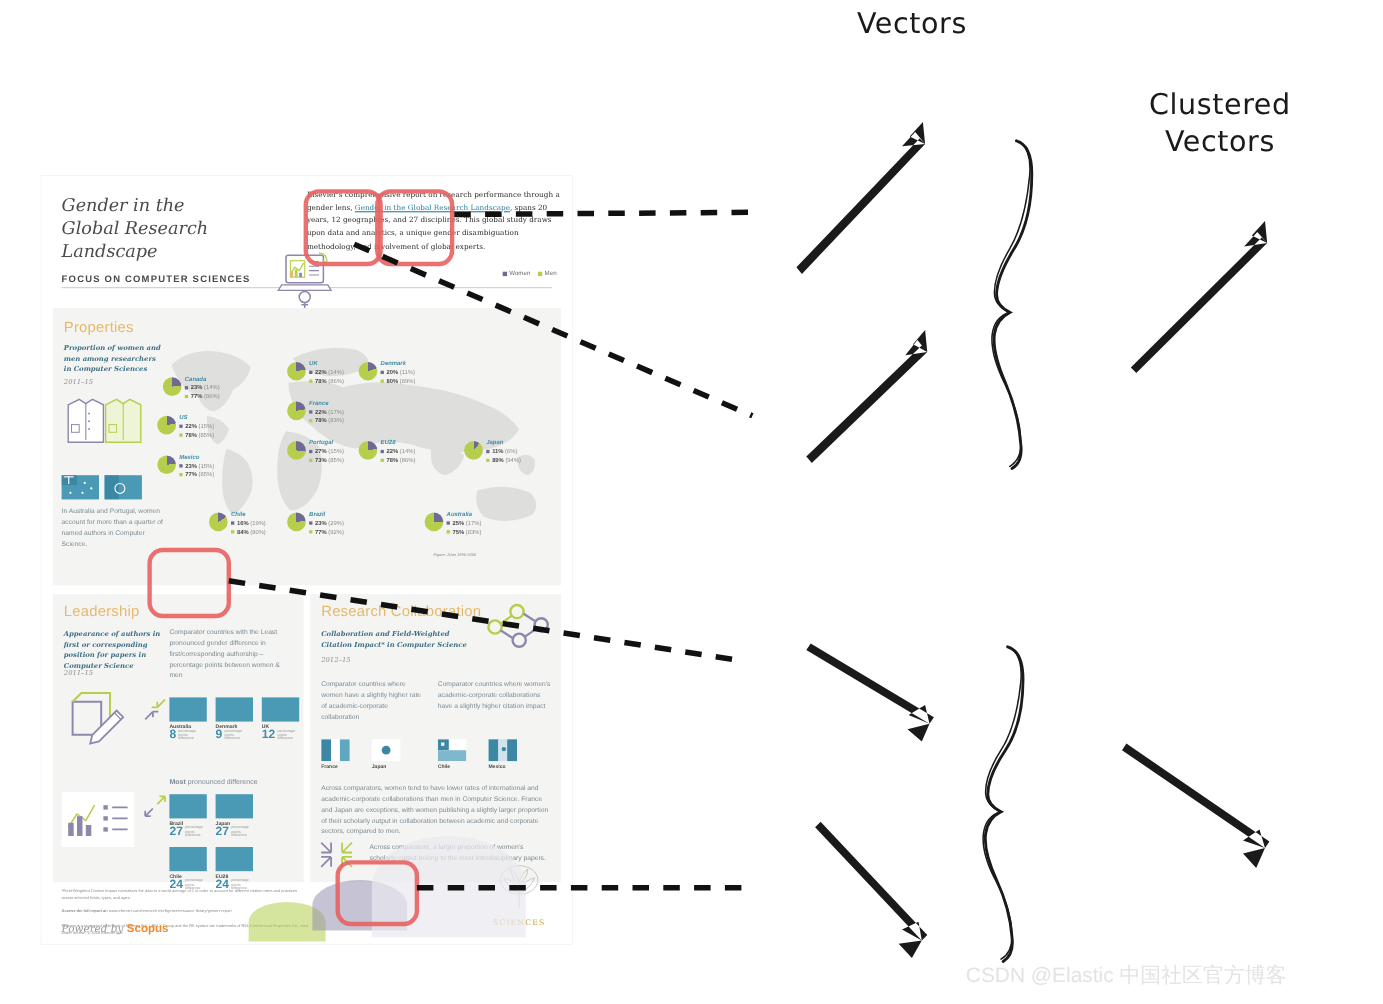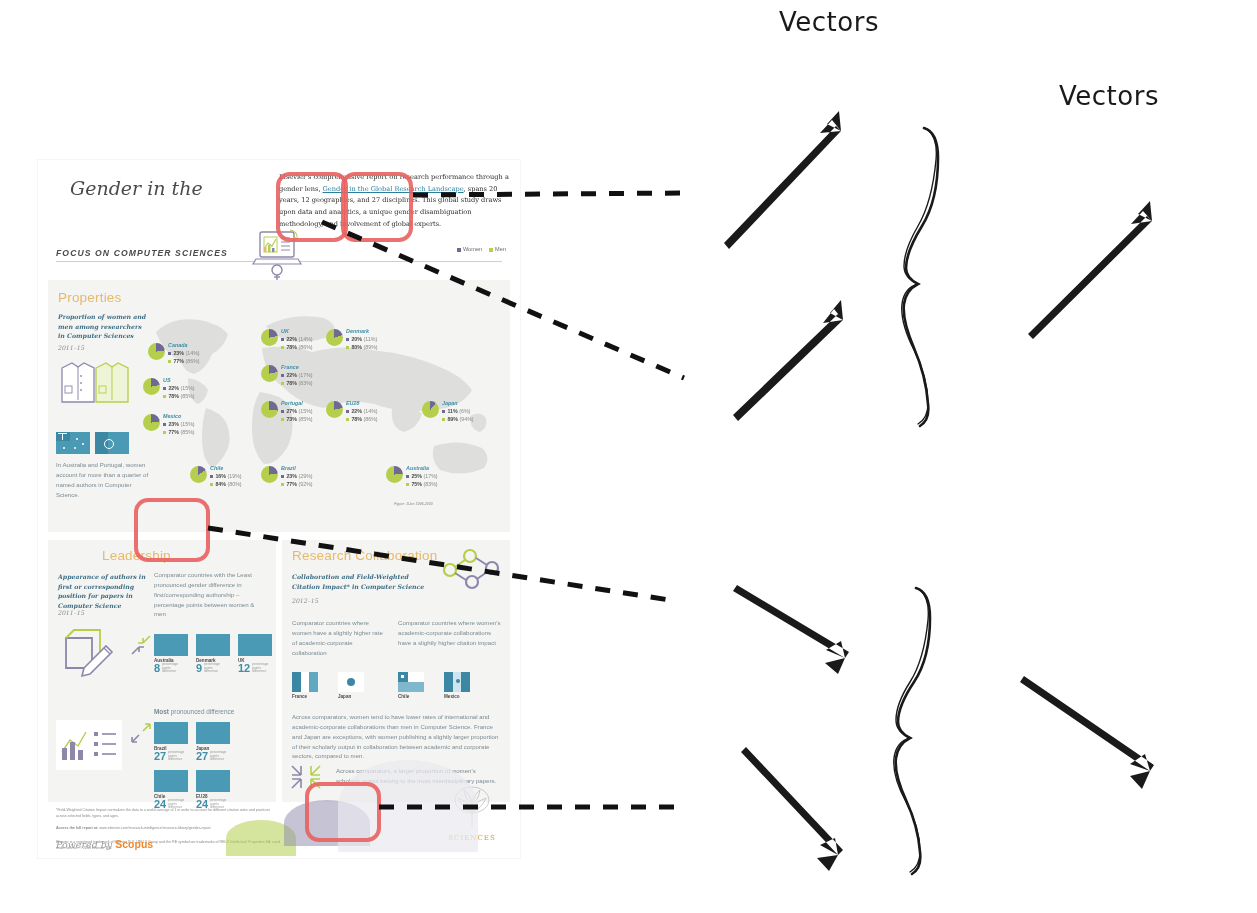--- a/index.html
+++ b/index.html
@@ -26,27 +26,27 @@
   
   #poster{
     position:absolute;left:38px;top:160px;width:482px;height:698px;
     background:#ffffff;
     box-shadow:0 0 0 1px rgba(0,0,0,.04);
     overflow:hidden;
   }
   #poster-inner{position:absolute;inset:0;}
 
   .pt-title{
-    position:absolute;left:32px;top:16px;width:210px;
+    position:absolute;left:18px;top:16px;width:210px;
     font-family:"DejaVu Serif",serif;font-style:italic;
-    font-size:19px;line-height:1.32;color:#4a4a4a;font-weight:400;
+    font-size:16px;line-height:1.32;color:#4a4a4a;font-weight:400;
   }
   .pt-focus{
     position:absolute;left:18px;top:88px;
-    font-size:8.6px;font-weight:700;letter-spacing:1.1px;color:#4a4a4a;font-style:italic;
+    font-size:8.6px;font-weight:700;letter-spacing:1.1px;color:#4a4a4a;
   }
   .rule{
     position:absolute;left:18px;top:101px;width:446px;height:1px;background:#cfcfcf;
   }
   .legend{position:absolute;right:14px;top:86px;font-size:5.6px;color:#6a6a6a;display:flex;gap:7px;align-items:center;}
   .legend i{display:inline-block;width:4px;height:4px;margin-right:2px;vertical-align:middle;}
   .lg-w{background:#6e6a93;}
   .lg-m{background:#b5cf4d;}
 
   
@@ -122,28 +122,31 @@
 </style>
 </head>
 <body>
 
 <div id="stage">
 
   <div class="hand" id="late-heading">
     <div>Vectors</div>
   </div>
   <div class="hand" id="clustered-heading">
+    <div>Clustered</div>
     <div>Vectors</div>
   </div>
 
   <div id="poster">
     <div id="poster-inner">
 
       <div class="pt-title">
         <div>Gender in the</div>
+        <div>Global Research</div>
+        <div>Landscape</div>
       </div>
       <div class="pt-focus">FOCUS ON COMPUTER SCIENCES</div>
       <div class="rule"></div>
 
       <div class="legend">
         <span><i class="lg-w"></i><span>Women</span></span>
         <span><i class="lg-m"></i><span>Men</span></span>
       </div>
 
       <div id="intro">
@@ -291,21 +294,21 @@
           <div class="pie" style="left: 348px; top: 306px; background: conic-gradient(rgb(110, 106, 147) 0deg, rgb(110, 106, 147) 25%, rgb(181, 207, 77) 25%, rgb(181, 207, 77) 100%);"></div>
           <div class="cstat" style="left: 368px; top: 304px;">
             <span class="nm">Australia</span>
             <span class="rw"><i class="sw" style="background:#6e6a93"></i><span class="v">25%</span> <span class="p">(17%)</span></span>
             <span class="rw"><i class="sw" style="background:#b5cf4d"></i><span class="v">75%</span> <span class="p">(83%)</span></span>
           </div>
         </div>
       <div class="ftr" style="left:356px;top:342px;font-style:italic;">Figure: JUan 1996-2000</div>
 
       <div class="panel" id="panel-lead"></div>
-      <div class="sec-h" style="left:20px;top:388px;margin-left:44px;">Leadership</div>
+      <div class="sec-h" style="left:20px;top:388px;">Leadership</div>
       <div class="sub-b" style="left:20px;top:412px;width:92px;">Appearance of authors in first or corresponding position for papers in Computer Science</div>
       <div class="sub-y" style="left:20px;top:448px;">2011–15</div>
 
       <svg style="position:absolute;left:20px;top:464px;" width="64" height="56" viewBox="0 0 64 56">
         <path d="M8 14 h26 v30 h-26z" fill="none" stroke="#8d88ab" stroke-width="1.8"></path>
         <path d="M8 14 l8 -8 h26 v30" fill="none" stroke="#b5cf4d" stroke-width="1.8"></path>
         <path d="M26 44 l22 -22 l6 6 l-22 22 l-8 2z" fill="#fff" stroke="#8d88ab" stroke-width="1.6"></path>
         <path d="M46 24 l6 6" stroke="#8d88ab" stroke-width="1.2"></path>
       </svg>
 
@@ -571,13 +574,14 @@
                                      q-12 6 -14 20 q-2 16 10 44 q12 28 14 56 q2 16 -8 22"></path>
       <path stroke-width="1.4" d="M928 130 q10 8 8 30 q-4 42 -18 66 q-14 24 -14 40 q0 12 14 18
                                      q-14 4 -16 20 q-2 18 12 46 q14 28 14 54 q0 14 -10 20"></path>
       <path d="M916 588 q14 4 14 30 q0 40 -16 64 q-16 24 -16 40 q0 10 12 16
                                         q-12 6 -14 20 q-2 16 10 42 q12 26 14 52 q2 16 -8 22"></path>
       <path stroke-width="1.4" d="M920 590 q10 8 8 30 q-4 40 -18 62 q-14 22 -14 38 q0 12 14 18
                                         q-14 4 -16 20 q-2 18 12 44 q14 26 14 50 q0 14 -10 20"></path>
     </g>
   </svg>
 
+  <div style="position:absolute;left:878px;top:874px;font-size:19px;color:#e3e3e3;white-space:nowrap;">CSDN @Elastic 中国社区官方博客</div>
 </div>
 
 </body></html>

